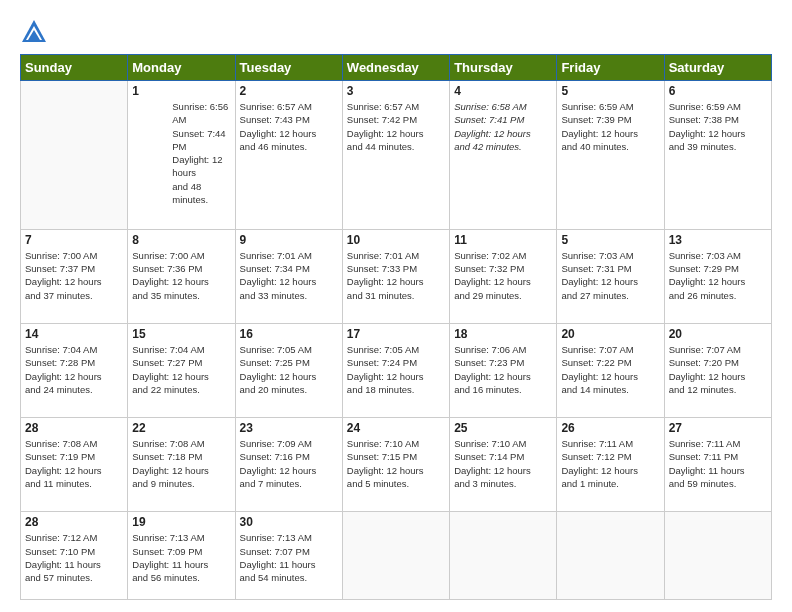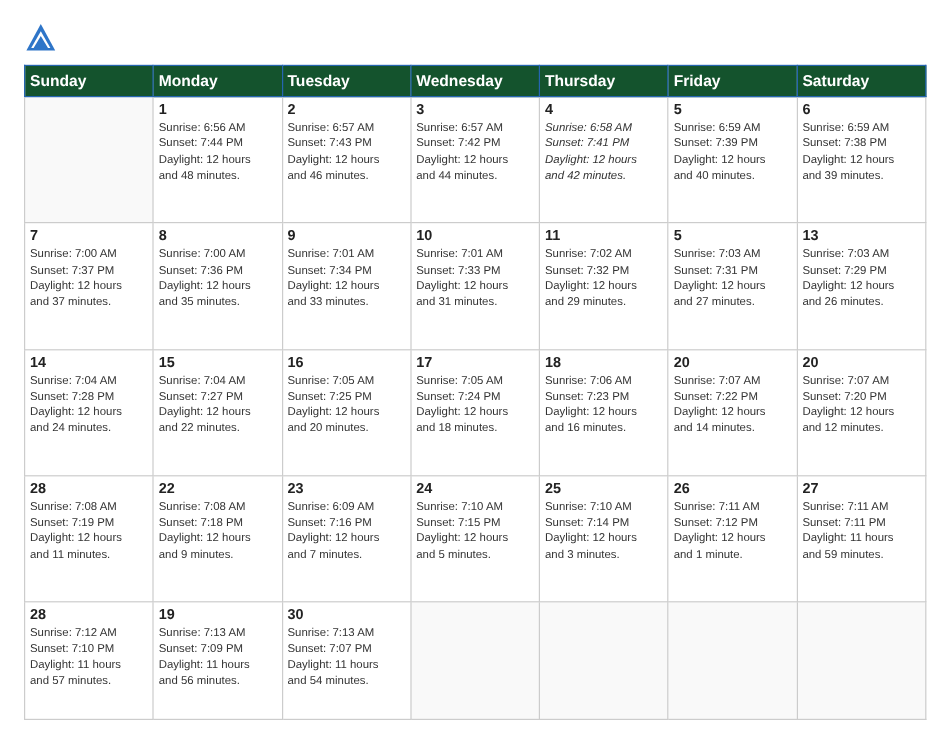--- a/index.html
+++ b/index.html
@@ -54,21 +54,21 @@
       color: #444;
     }
     .calendar {
       flex: 1;
       border: 1px solid #ccc;
       border-collapse: collapse;
       width: 100%;
       table-layout: fixed;
     }
     .calendar th {
-      background: #14532d;
+      background: #4d7c0f;
       color: #fff;
       font-size: 13px;
       font-weight: bold;
       padding: 5px 4px;
       text-align: left;
       border: 1px solid #2565b0;
     }
     .calendar td {
       border: 1px solid #ccc;
       vertical-align: top;
@@ -130,21 +130,21 @@
         <th>Thursday</th>
         <th>Friday</th>
         <th>Saturday</th>
       </tr>
     </thead>
     <tbody id="calendar-body">
     <tr class="week-row">
           <td class="empty"></td>
           <td>
             <div class="day-number">1</div>
-            <div class="day-info" style="white-space: pre-line;">Sunrise: 6:56 AM
+            <div class="day-info" style="white-space: pre-line; margin-left: 40px;">Sunrise: 6:56 AM
 Sunset: 7:44 PM
 Daylight: 12 hours
 and 48 minutes.</div>
           </td>
           <td>
             <div class="day-number">2</div>
             <div class="day-info" style="white-space: pre-line;">Sunrise: 6:57 AM
 Sunset: 7:43 PM
 Daylight: 12 hours
 and 46 minutes.</div>
@@ -290,21 +290,21 @@
           </td>
           <td>
             <div class="day-number">22</div>
             <div class="day-info" style="white-space: pre-line;">Sunrise: 7:08 AM
 Sunset: 7:18 PM
 Daylight: 12 hours
 and 9 minutes.</div>
           </td>
           <td>
             <div class="day-number">23</div>
-            <div class="day-info" style="white-space: pre-line;">Sunrise: 6:09 AM
+            <div class="day-info" style="white-space: pre-line;">Sunrise: 7:09 AM
 Sunset: 7:16 PM
 Daylight: 12 hours
 and 7 minutes.</div>
           </td>
           <td>
             <div class="day-number">24</div>
             <div class="day-info" style="white-space: pre-line;">Sunrise: 7:10 AM
 Sunset: 7:15 PM
 Daylight: 12 hours
 and 5 minutes.</div>

